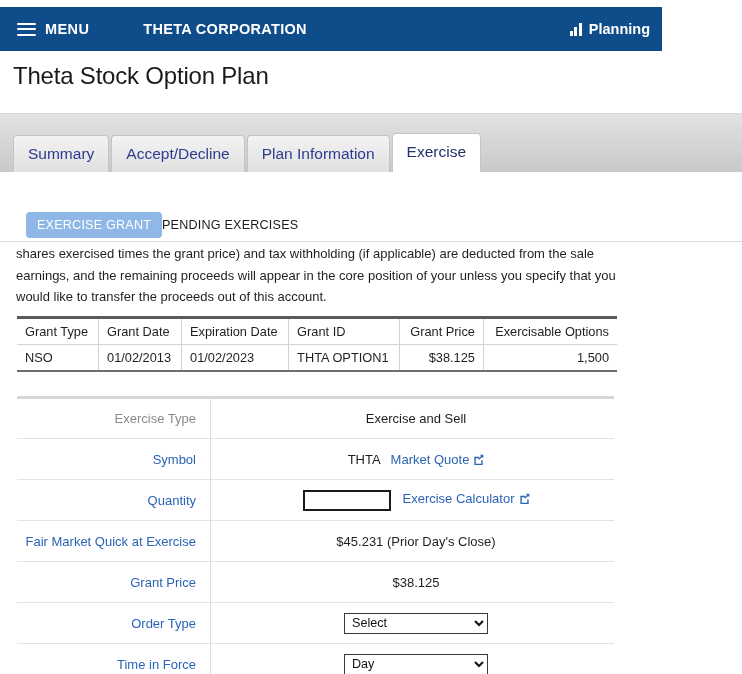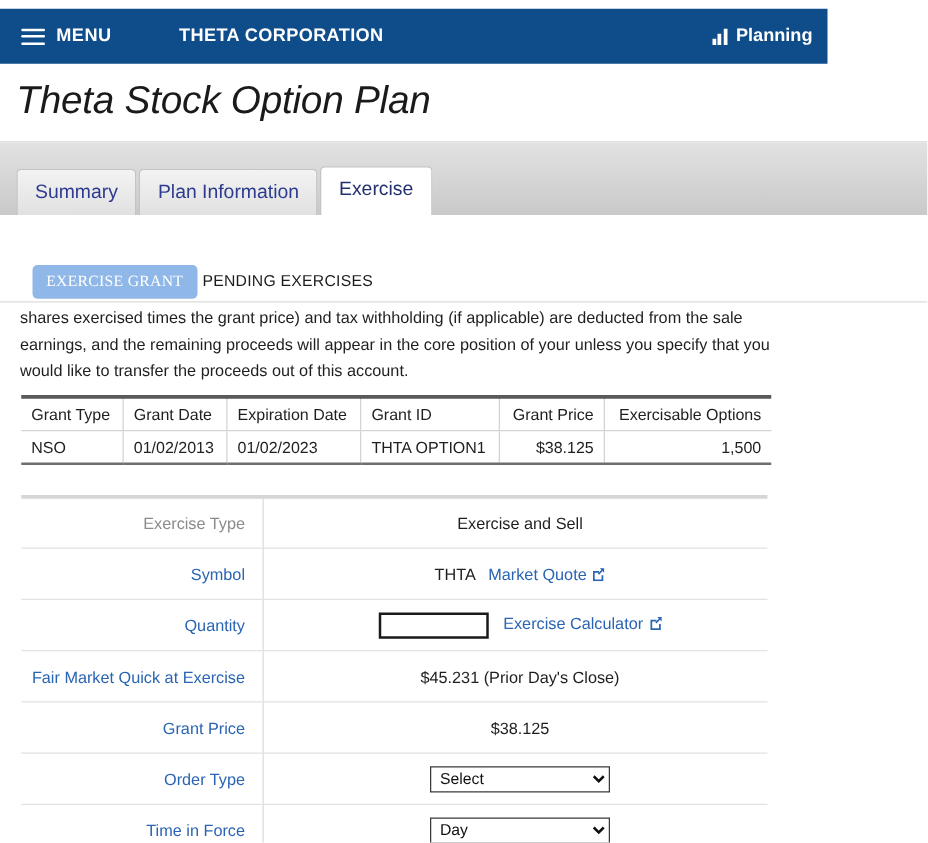--- a/index.html
+++ b/index.html
@@ -81,25 +81,24 @@
   .chart-icon i:nth-child(3) { height: 13px; }
   .planning-label {
     font-size: 14.5px;
     font-weight: bold;
   }
 
   
   .page-title {
     position: absolute;
     left: 13px; top: 62px;
-    font-size: 31px;
+    font-size: 24px;
     font-weight: normal;
     color: #1a1a1a;
     letter-spacing: -0.2px;
-    font-style: italic;
   }
   .title-rule {
     position: absolute;
     left: 0; top: 113px;
     width: 742px; height: 1px;
     background: #d8d8d8;
   }
 
   
   .tabstrip {
@@ -148,21 +147,20 @@
     position: absolute;
     left: 26px; top: 212px;
     background: #8fb8e8;
     color: #ffffff;
     font-size: 12.6px;
     letter-spacing: 0.2px;
     padding: 6px 11px;
     border-radius: 4px;
     cursor: pointer;
     white-space: nowrap;
-    font-family: Liberation Serif, serif;
   }
   .pill-plain {
     position: absolute;
     left: 160px; top: 212px;
     color: #1c1c1c;
     font-size: 12.6px;
     letter-spacing: 0.2px;
     padding: 6px 2px;
     cursor: pointer;
     white-space: nowrap;
@@ -295,20 +293,21 @@
     <span class="planning-label">Planning</span>
   </div>
 </div>
 
 <div class="page-title">Theta Stock Option Plan</div>
 <div class="title-rule"></div>
 
 <div class="tabstrip">
   <div class="tabs">
     <div class="tab">Summary</div>
+    <div class="tab">Accept/Decline</div>
     <div class="tab">Plan Information</div>
     <div class="tab active">Exercise</div>
   </div>
 </div>
 
 <div class="subtabs"></div>
 <div class="pill">EXERCISE GRANT</div>
 <div class="pill-plain">PENDING EXERCISES</div>
 
 <div class="desc">shares exercised times the grant price) and tax withholding (if applicable) are deducted from the sale earnings, and the remaining proceeds will appear in the core position of your unless you specify that you would like to transfer the proceeds out of this account.</div>

